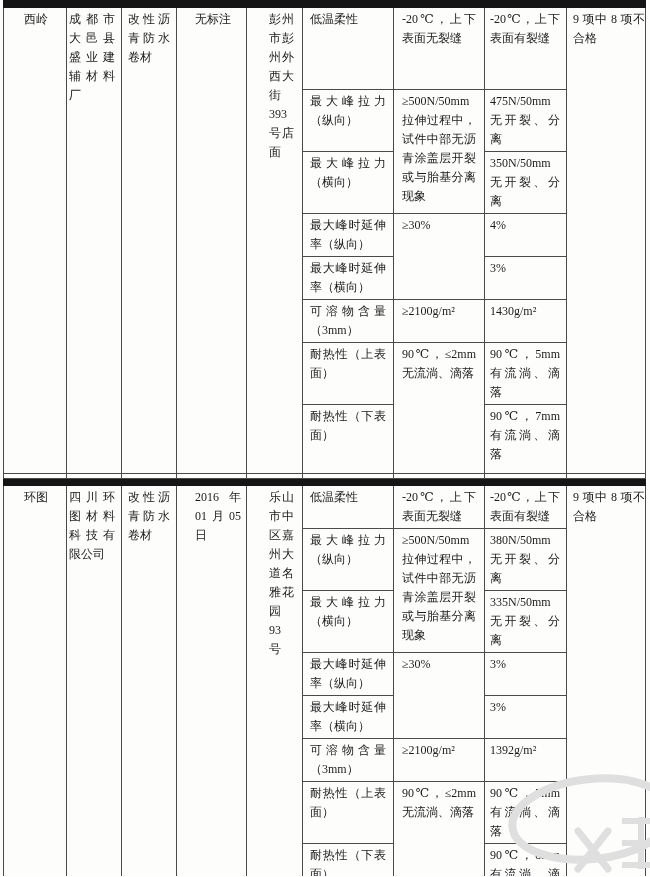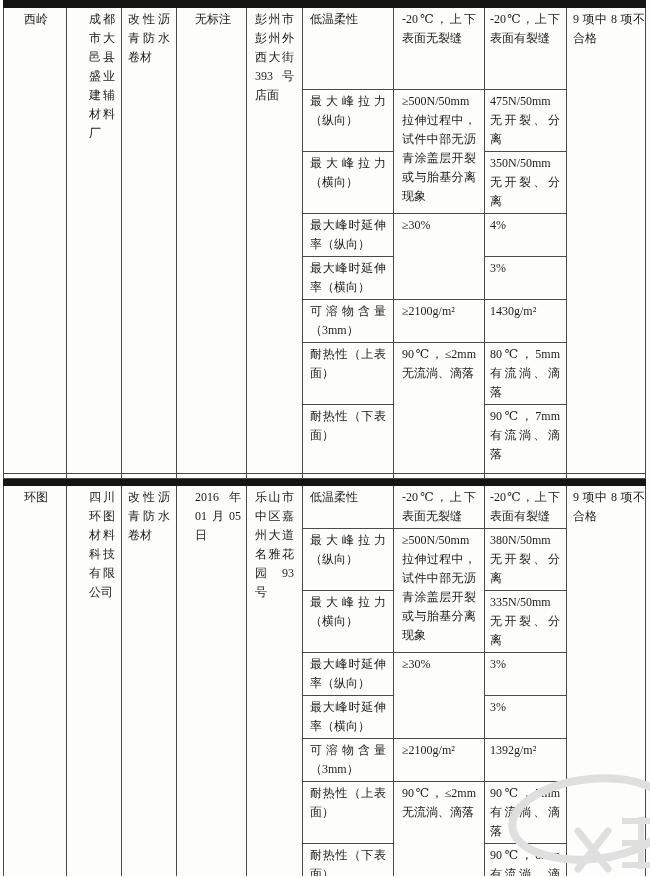--- a/index.html
+++ b/index.html
@@ -21,24 +21,24 @@
     vertical-align: top;
     padding: 2px 5px;
     font-size: 12px;
     line-height: 19px;
     color: #1b1b1b;
     text-align: justify;
     overflow: hidden;
   }
   
   .report td.c-brand { padding-left: 20px; padding-right: 8px; }
-  .report td.c-mfr   { padding-left: 22px;  padding-right: 6px; }
+  .report td.c-mfr   { padding-left: 2px;  padding-right: 6px; }
   .report td.c-prod  { padding-left: 6px;  padding-right: 6px; }
   .report td.c-date  { padding-left: 18px;  padding-right: 5px; }
-  .report td.c-addr  { padding-left: 8px;  padding-right: 8px; }
+  .report td.c-addr  { padding-left: 22px;  padding-right: 8px; }
   .report td.c-item  { padding-left: 7px;  padding-right: 7px; }
   .report td.c-std   { padding-left: 8px;  padding-right: 8px; }
   .report td.c-res   {  padding-right: 6px; }
   .report td.c-concl { padding-left: 6px;  padding-right: 0; }
 
   .report tr.band td {
     background: #151515;
     border: 1px solid #151515;
     padding: 0; height: 6px;
     line-height: 0; font-size: 0;
@@ -104,21 +104,21 @@
       <td class="c-res">3%</td>
     </tr>
     <tr style="height:42px">
       <td class="c-item">可溶物含量（3mm）</td>
       <td class="c-std">≥2100g/m²</td>
       <td class="c-res">1430g/m²</td>
     </tr>
     <tr style="height:58px">
       <td class="c-item">耐热性（上表面）</td>
       <td class="c-std" rowspan="2">90℃，≤2mm 无流淌、滴落</td>
-      <td class="c-res">80℃，5mm 有流淌、滴落</td>
+      <td class="c-res">90℃，5mm 有流淌、滴落</td>
     </tr>
     <tr style="height:69px">
       <td class="c-item">耐热性（下表面）</td>
       <td class="c-res">90℃，7mm 有流淌、滴落</td>
     </tr>
 
     <tr class="gap">
       <td></td>
           <td></td>
       <td></td>

